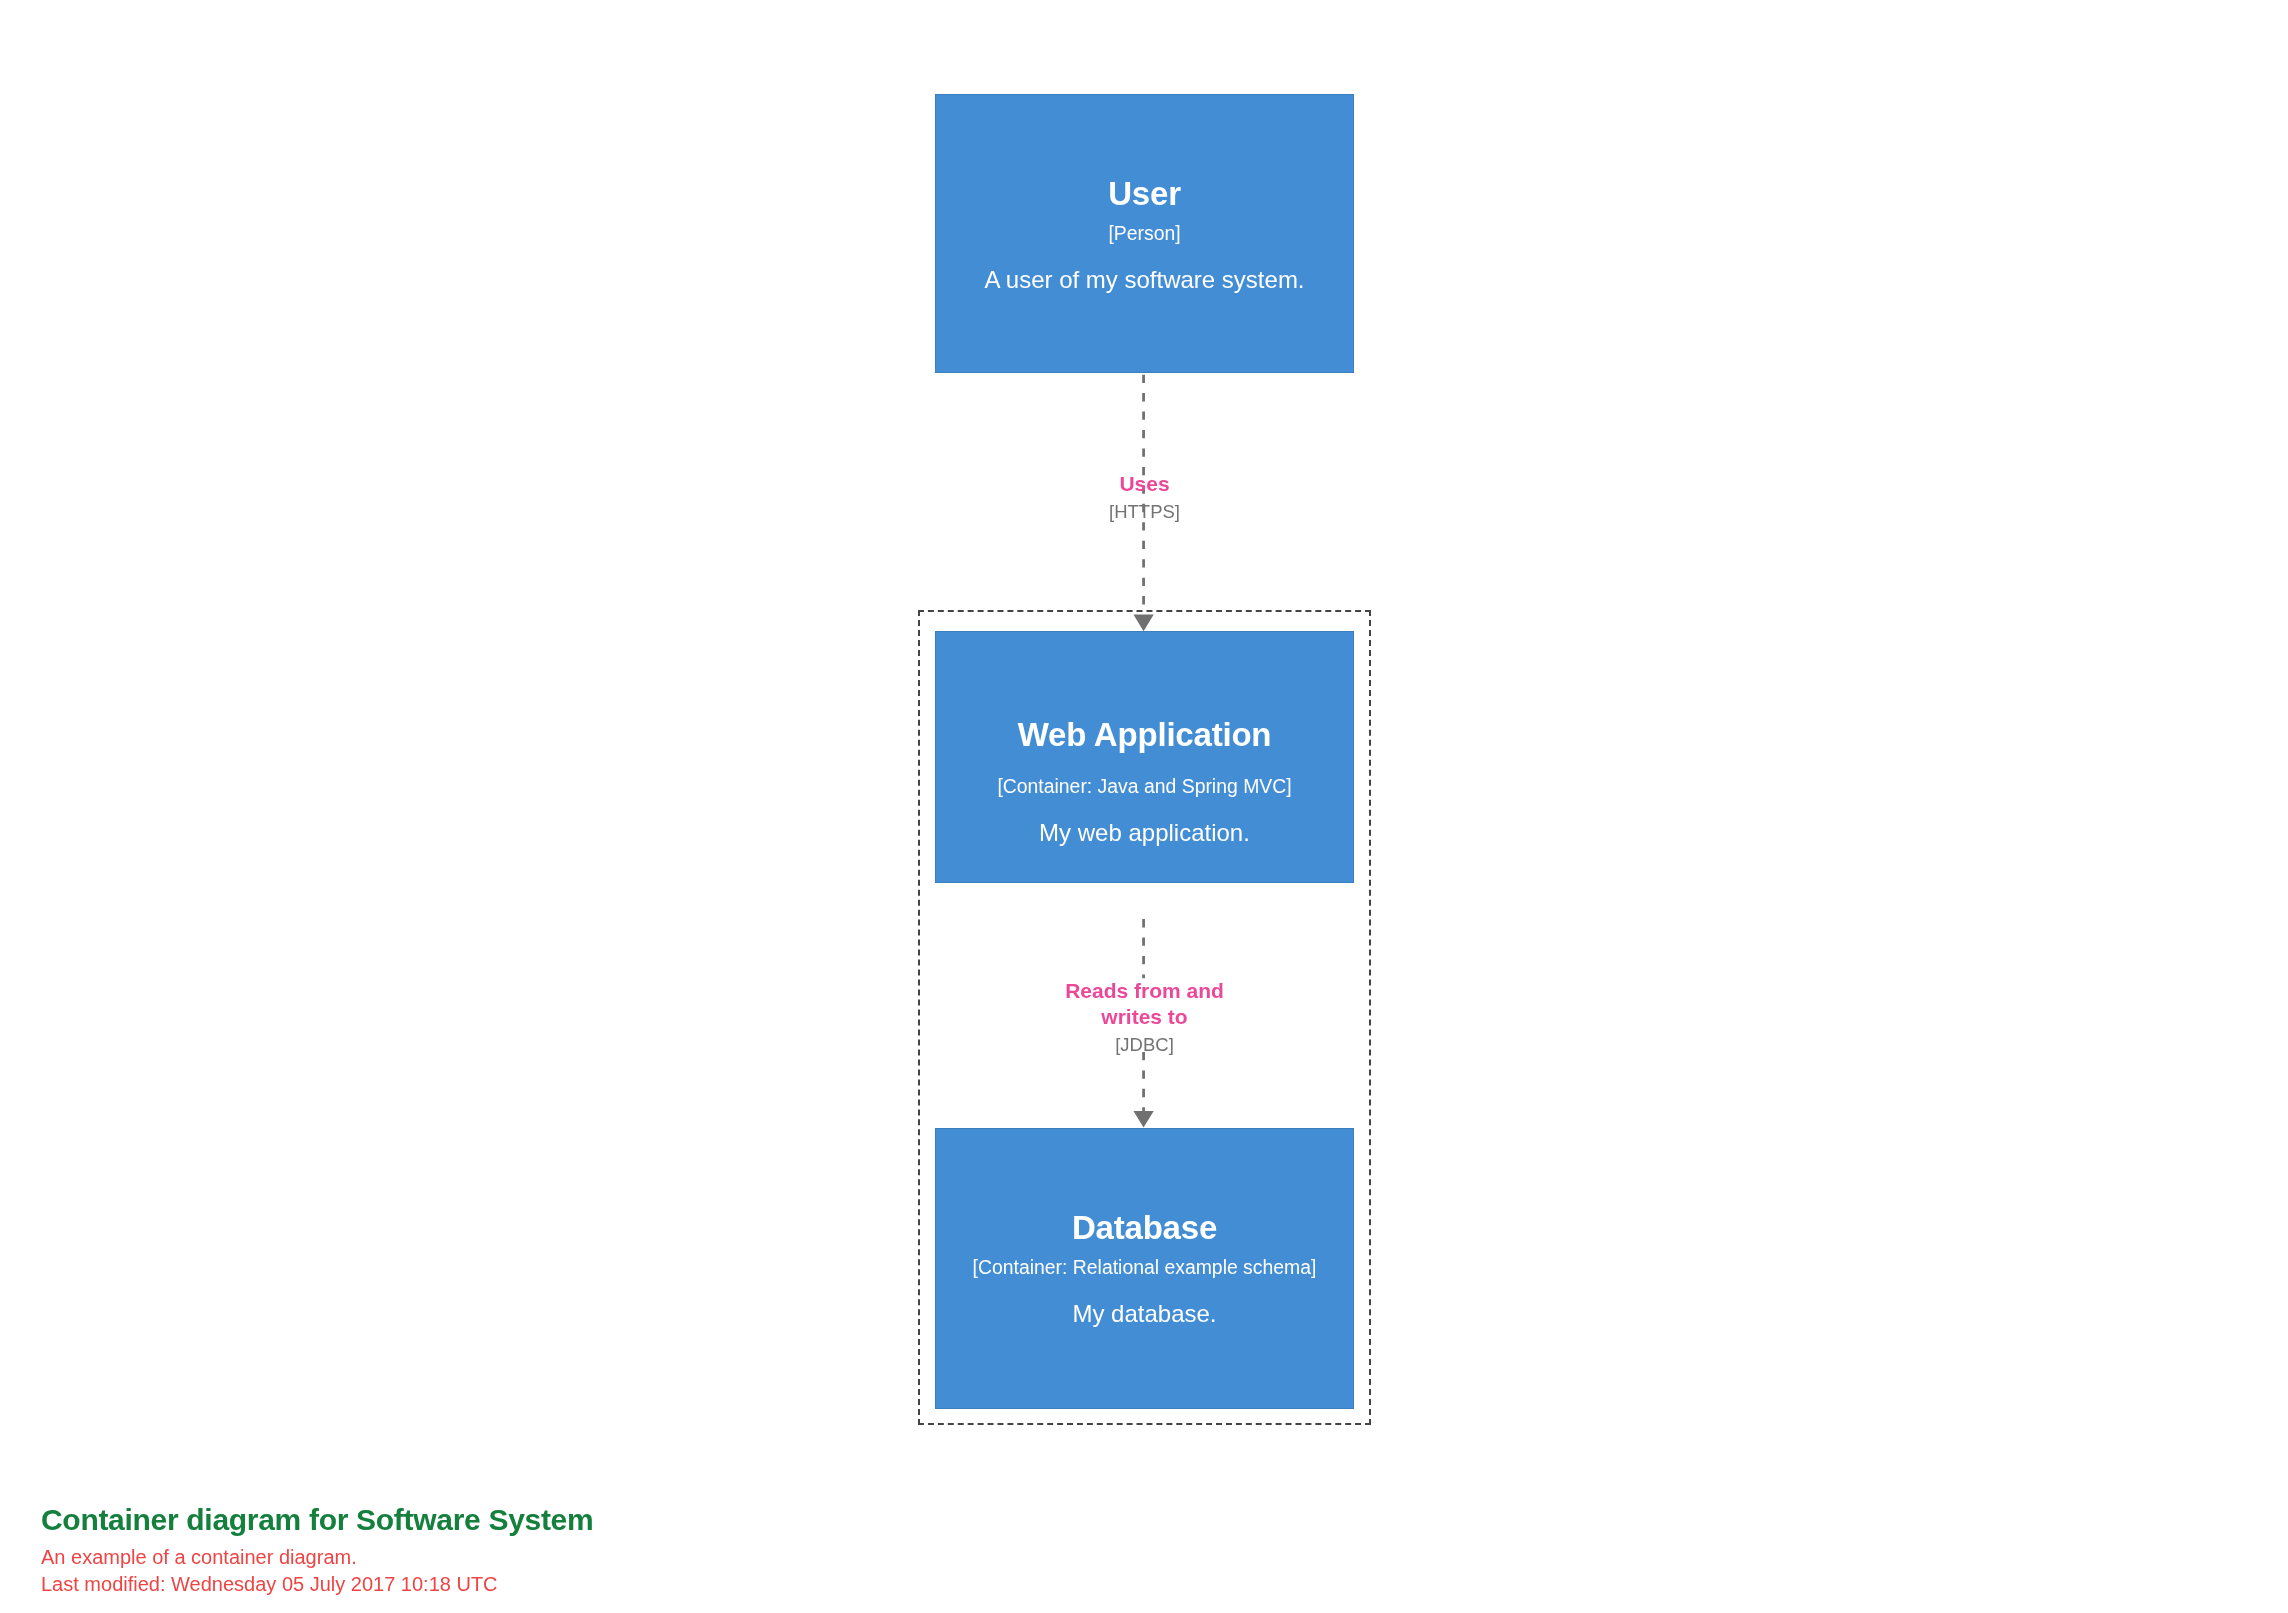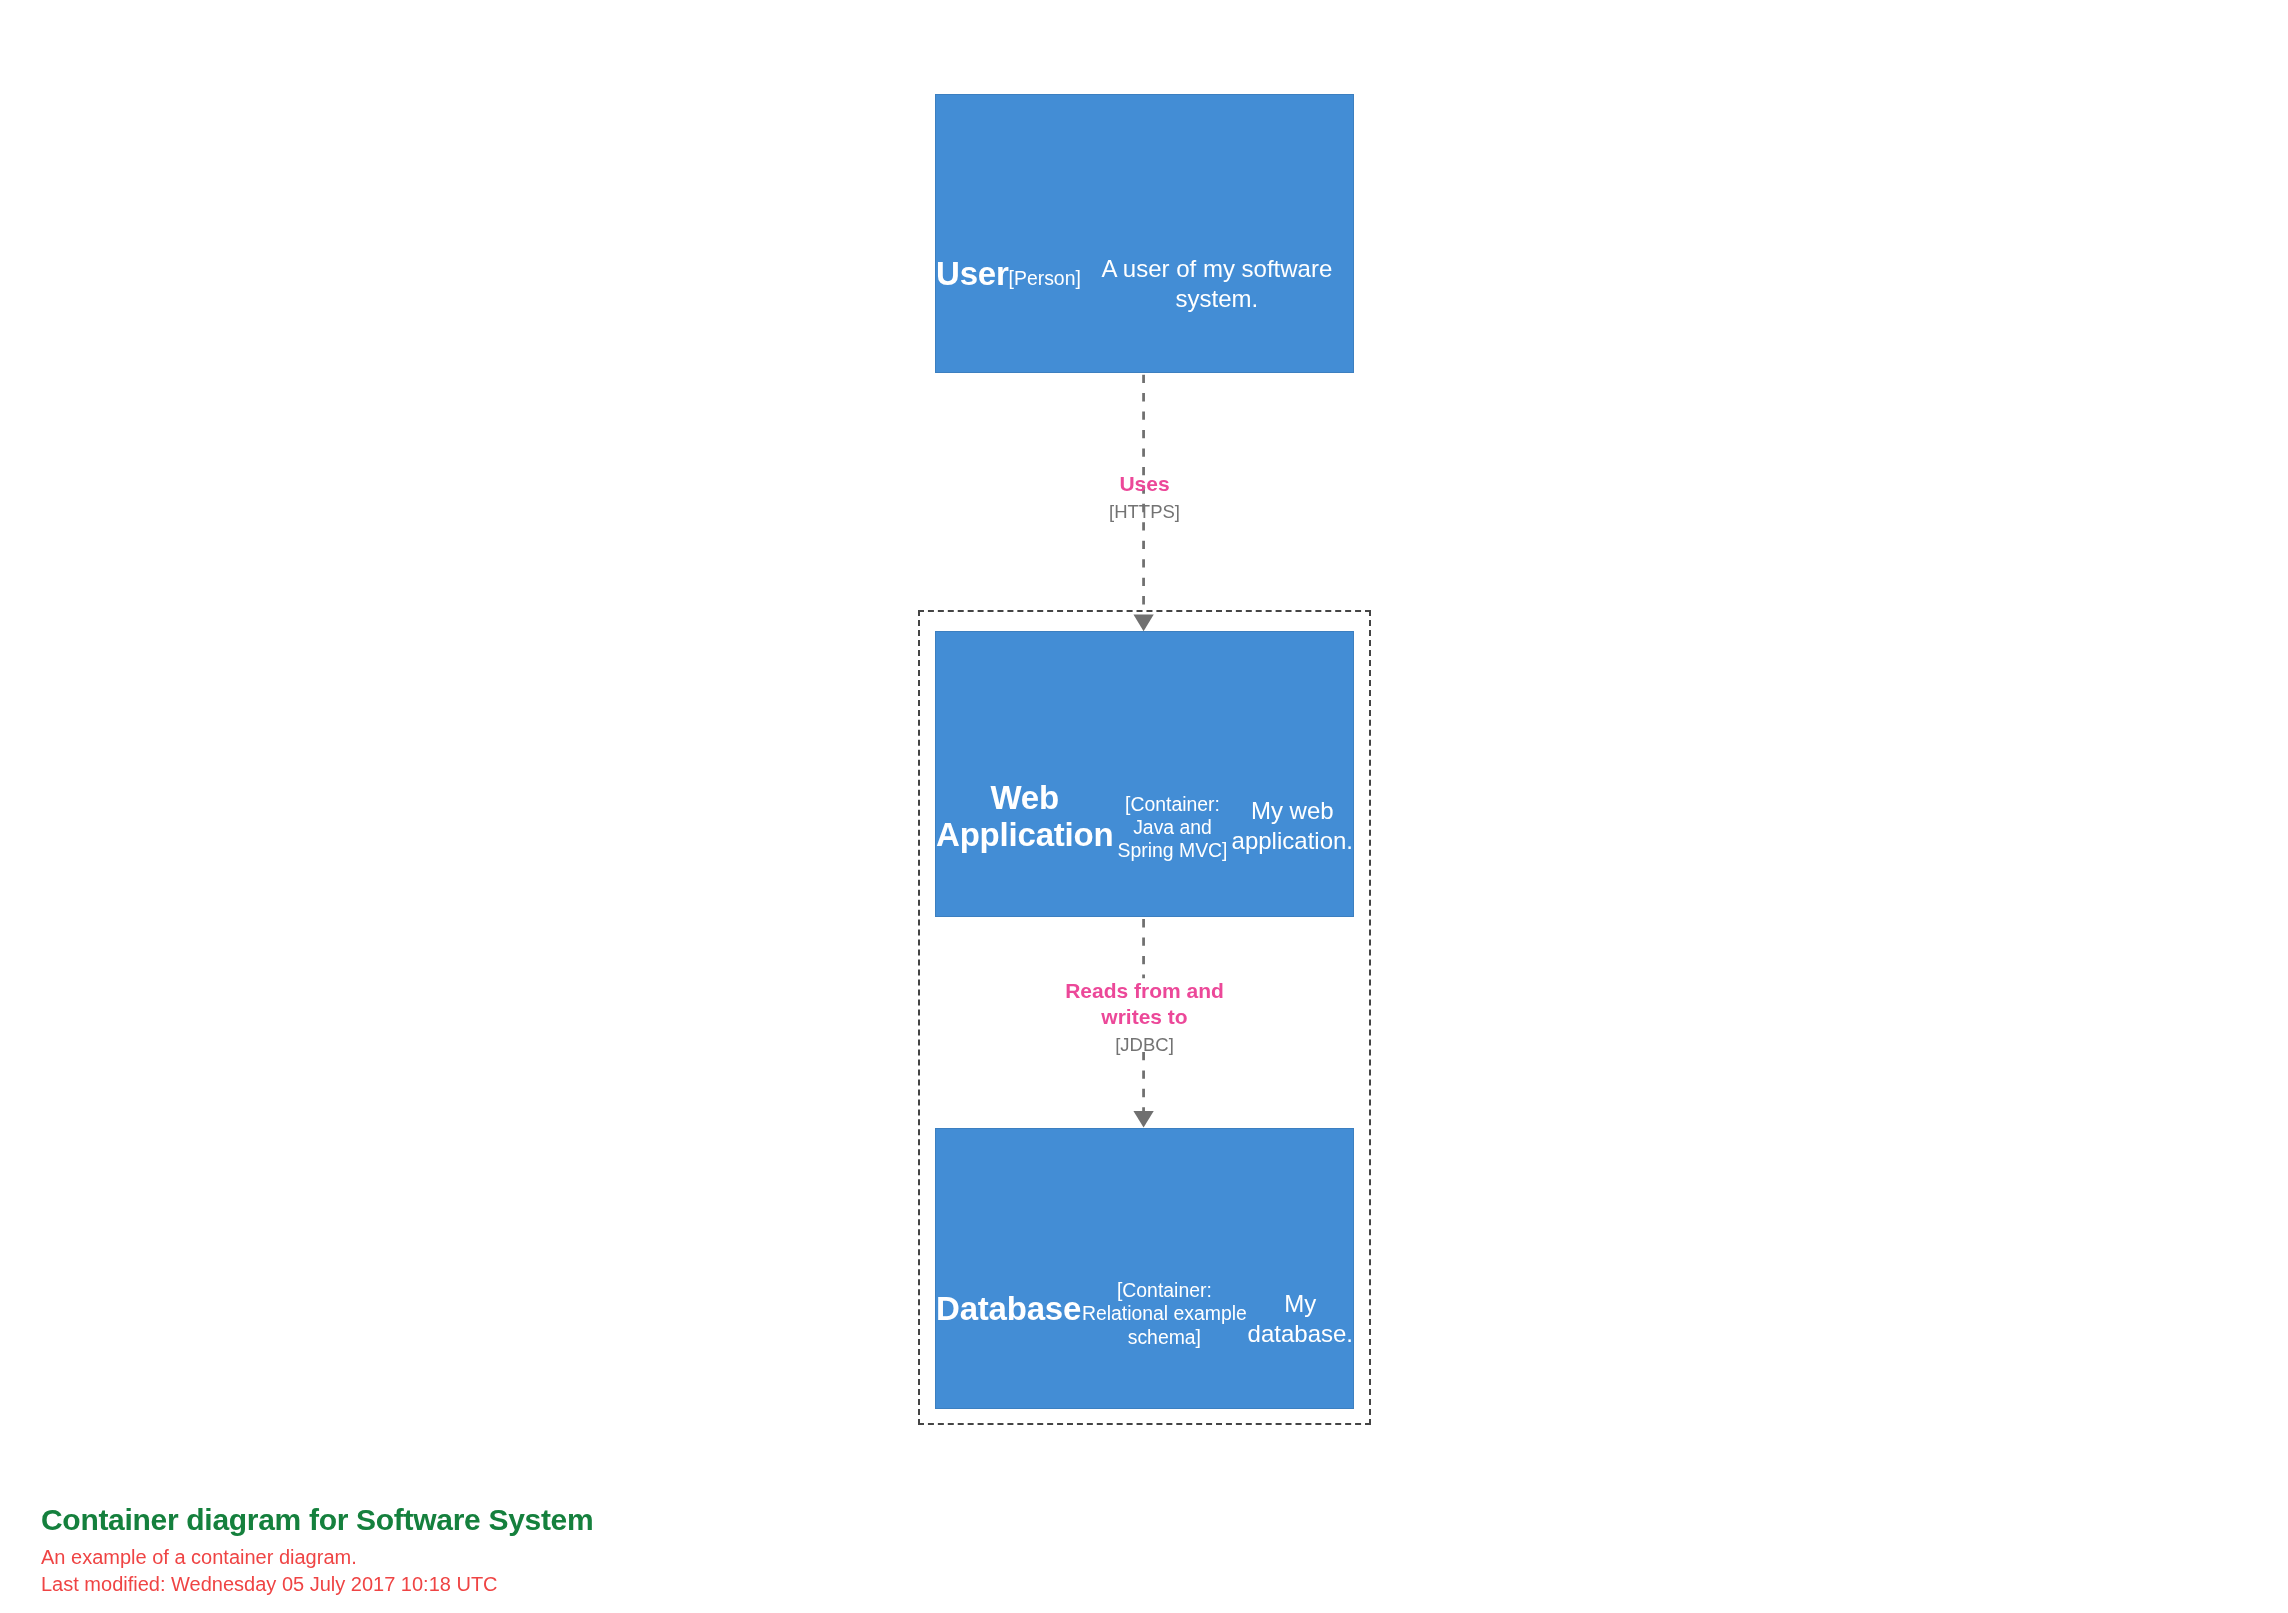--- a/index.html
+++ b/index.html
@@ -27,21 +27,21 @@
 
   
   .node {
     position: absolute;
     box-sizing: border-box;
     background: #438dd5;
     border: 0.9px solid #3c7fc0;
     color: #ffffff;
     text-align: center;
     display: flex;
-    flex-direction: row;
+    flex-direction: column;
     align-items: center;
     justify-content: flex-start;
   }
   .node-name {
     font-weight: bold;
     line-height: 1.1;
     letter-spacing: -0.2px;
   }
   .node-tech {
     line-height: 1.2;
@@ -60,21 +60,21 @@
   }
   #node-user .node-name { font-size: 33px; }
   #node-user .node-tech { font-size: 19.4px; margin-top: 10px; }
   #node-user .node-desc { font-size: 24px; margin-top: 19.4px; }
 
   
   #node-webapp {
     left: 935px;
     top: 631px;
     width: 419px;
-    height: 286px;
+    height: 252px;
     padding-top: 85px;
   }
   #node-webapp .node-name { font-size: 33px; }
   #node-webapp .node-tech { font-size: 19.4px; margin-top: 22px; }
   #node-webapp .node-desc { font-size: 24px; margin-top: 19.4px; }
 
   
   #node-database {
     left: 935px;
     top: 1128px;

